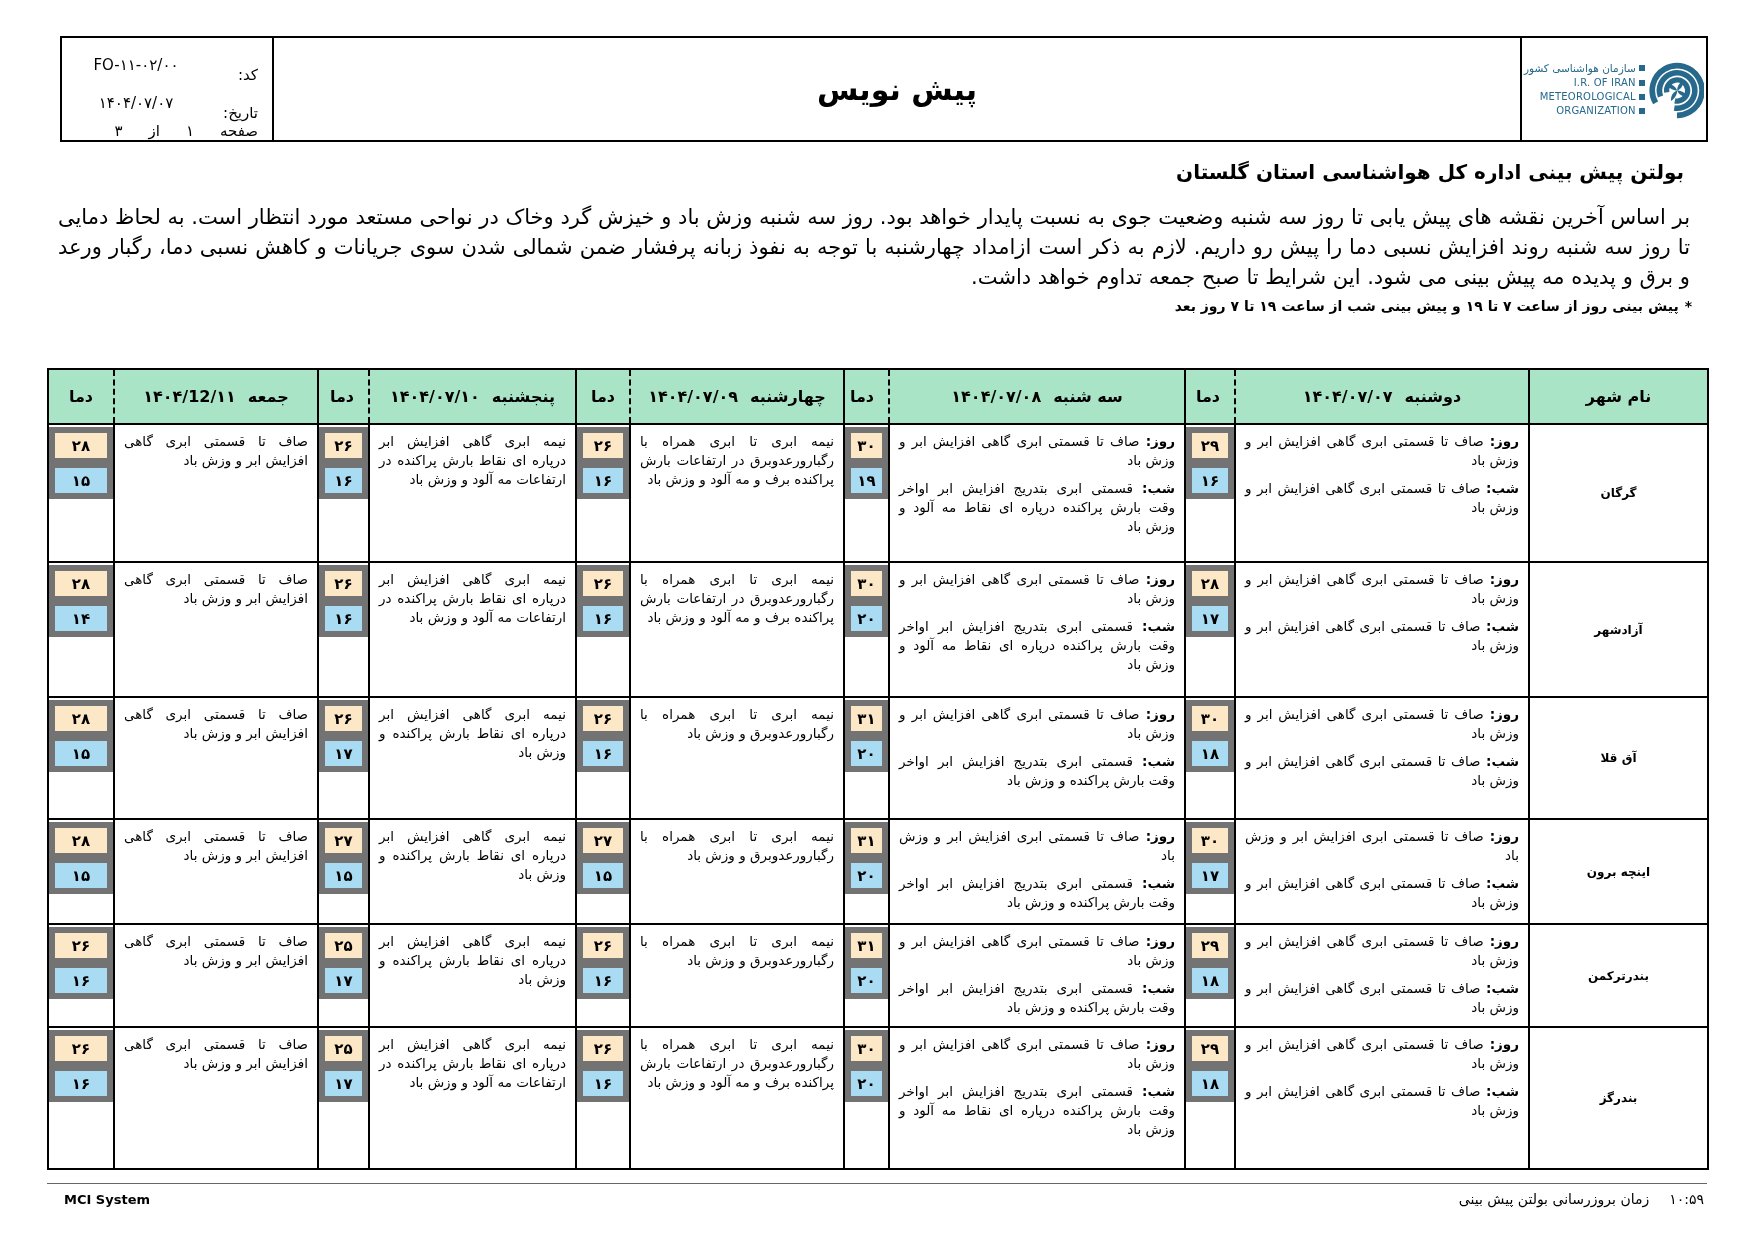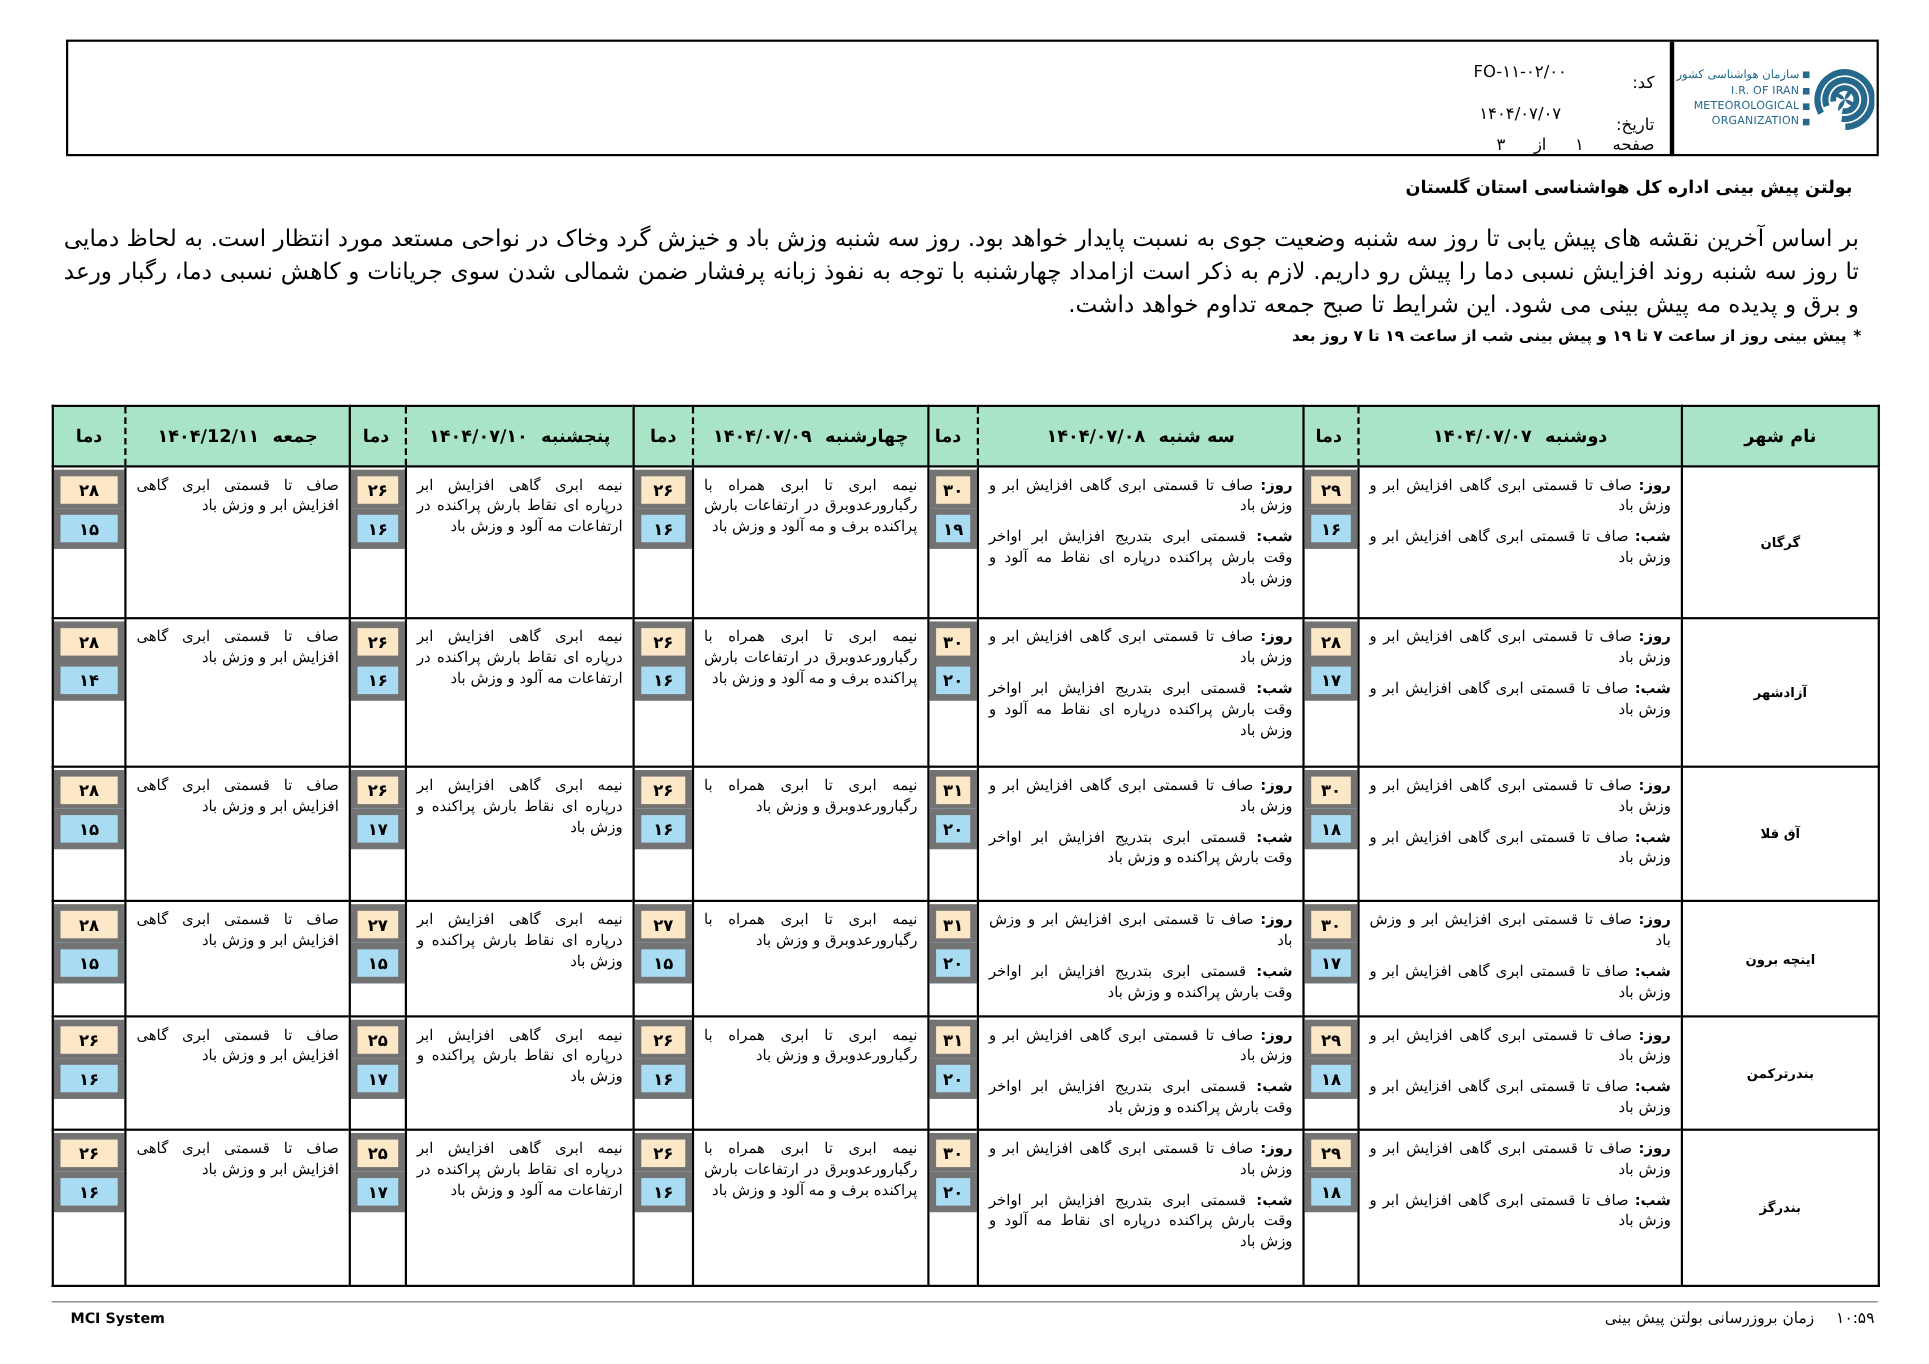--- a/index.html
+++ b/index.html
@@ -27,21 +27,21 @@
   .info-section{
     width:212px;flex:0 0 auto;border-right:2px solid #000;
     display:flex;flex-direction:column;justify-content:space-around;
     padding:8px 14px 8px 8px;font-size:15px;box-sizing:border-box;
   }
   .info-row{display:flex;align-items:center;}
   .info-row .lbl{width:56px;flex:0 0 auto;margin-top:20px;}
   .info-row .val{flex:1;text-align:center;direction:ltr;unicode-bidi:embed;}
   .page-row{display:flex;gap:26px;}
   
-  .bulletin-title{position:absolute;top:160px;right:70px;font-size:16px;font-weight:bold;}
+  .bulletin-title{position:absolute;top:160px;right:70px;font-size:20px;font-weight:bold;}
   .bulletin-paragraph{
     position:absolute;top:202px;right:64px;left:58px;
     font-size:21px;line-height:30px;text-align:justify;text-align-last:right;
   }
   .footnote{position:absolute;top:298px;right:62px;font-size:14px;font-weight:bold;}
   .footnote .marker{margin-left:6px;}
   
   table.forecast{
     position:absolute;top:368px;left:47px;width:1660px;
     border-collapse:collapse;table-layout:fixed;direction:rtl;
@@ -111,20 +111,23 @@
         </div>
       <div class="logo-line">
           <span class="txt">METEOROLOGICAL</span>
           <span class="sq"></span>
         </div>
       <div class="logo-line">
           <span class="txt">ORGANIZATION</span>
           <span class="sq"></span>
         </div>
     </div>
+  </div>
+  <div class="title-section">
+    <div class="doc-title">پیش نویس</div>
   </div>
   <div class="info-section">
     <div class="info-row">
       <span class="lbl">کد:</span>
       <span class="val">FO-۱۱-۰۲/۰۰</span>
     </div>
     <div class="info-row">
       <span class="lbl">تاریخ:</span>
       <span class="val">۱۴۰۴/۰۷/۰۷</span>
     </div>

